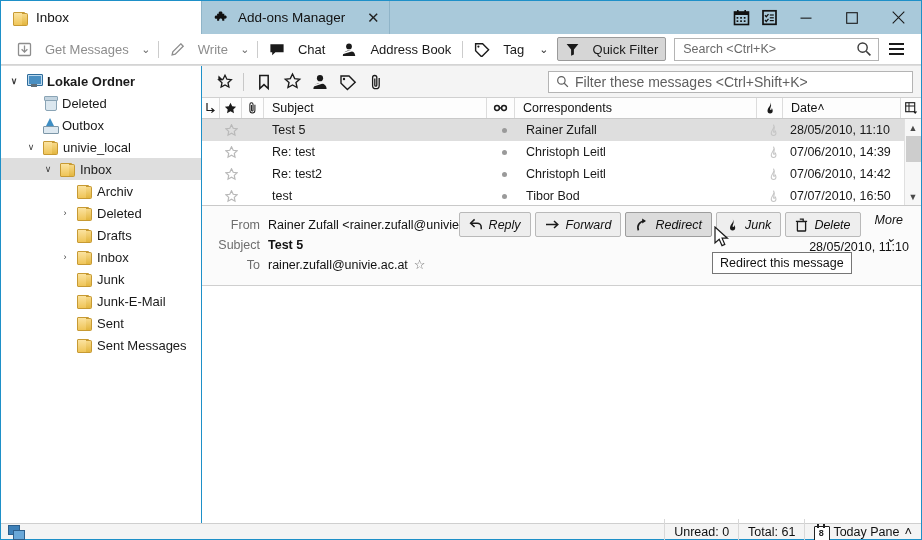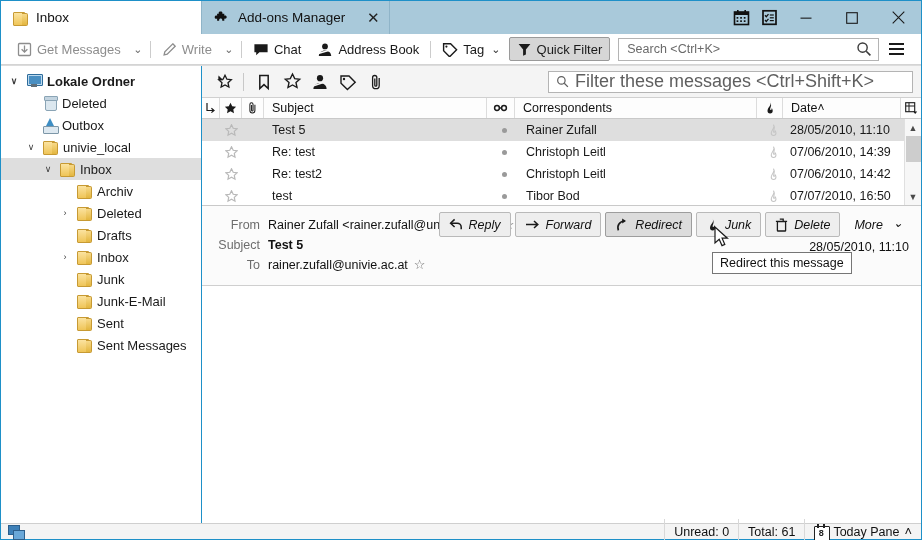--- a/index.html
+++ b/index.html
@@ -82,21 +82,21 @@
   .maintoolbar {
     height: 31px;
     background: #ffffff;
     border-bottom: 1px solid #d4d4d4;
     display: flex; align-items: center;
     padding: 0 6px 0 8px;
     gap: 0px;
     flex: 0 0 auto;
   }
   .tbbtn {
-    display: flex; align-items: center; gap: 5px;
+    display: flex; align-items: center; gap: 13px;
     height: 24px; padding: 0 7px;
     font-size: 13px; cursor: pointer; white-space: nowrap;
     border: 1px solid transparent; border-radius: 2px;
   }
   .tbbtn.disabled { color: #8d8d8d; cursor: default; }
   .tbbtn.pressed {
     background: #d6d6d6; border: 1px solid #9a9a9a;
   }
   .tb-caret { width: 18px; height:24px; display:flex; align-items:center; justify-content:center; cursor:pointer; color:#6b6b6b; font-size: 11px;}
   .tb-sep { width: 1px; height: 17px; background: #cccccc; margin: 0 3px; }
@@ -200,21 +200,21 @@
     cursor:pointer; border-radius:2px;
   }
   .qf-sep { width:1px; height:18px; background:#c8c8c8; margin: 0 5px 0 3px; }
   .qfsearch {
     margin-left: auto; width: 365px; height: 22px;
     background: #fff; border: 1px solid #b4b4b4;
     display: flex; align-items: center; gap: 6px; padding: 0 7px;
   }
   .qfsearch input {
     border:none; outline:none; flex:1 1 auto; background:transparent;
-    font-family:"Liberation Sans", sans-serif; font-size:18px; color:#4c4c4c;
+    font-family:"Liberation Sans", sans-serif; font-size:14px; color:#4c4c4c;
   }
   .qfsearch input::placeholder { color:#5f5f5f; }
 
   
   .colhead {
     height: 21px; display:flex; align-items:stretch;
     background: #fdfdfd; border-bottom: 1px solid #c9c9c9;
     font-size: 12.5px; flex: 0 0 auto;
   }
   .ch {
@@ -279,21 +279,21 @@
     position:absolute; right: 8px; top: 6px;
     display:flex; align-items:center; gap:4px;
   }
   .actbtn {
     height: 25px; padding: 0 9px;
     display:flex; align-items:center; gap:6px;
     background: #eeeeee; border: 1px solid #b9b9b9; border-radius:2px;
     font-size: 12.5px; cursor:pointer; white-space:nowrap; color:#111;font-style:italic;
   }
   .actbtn.hover { background:#dcdcdc; border-color:#9d9d9d; }
-  .actbtn.plain { background: transparent; border-color: transparent; }
+  .actbtn.plain { background: transparent; border-color: transparent; flex-direction: column; }
   .msgdate {
     position:absolute; right: 12px; top: 34px;
     font-size:12.5px; color:#111;
   }
   .tooltip {
     position:absolute; left: 510px; top: 46px;
     background:#ffffff; border:1px solid #767676;
     padding: 3px 7px; font-size:12.5px; color:#111; white-space:nowrap;
     z-index: 50;
   }

